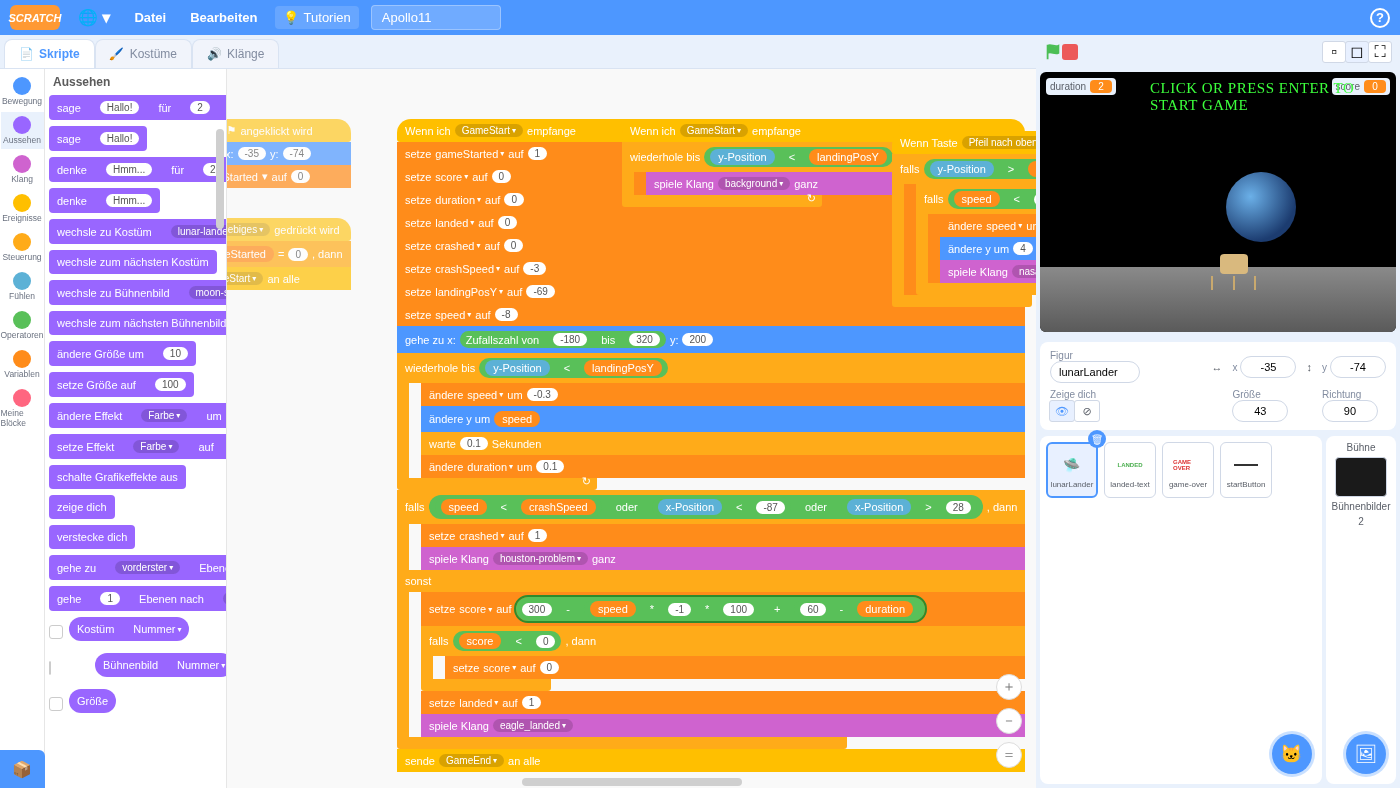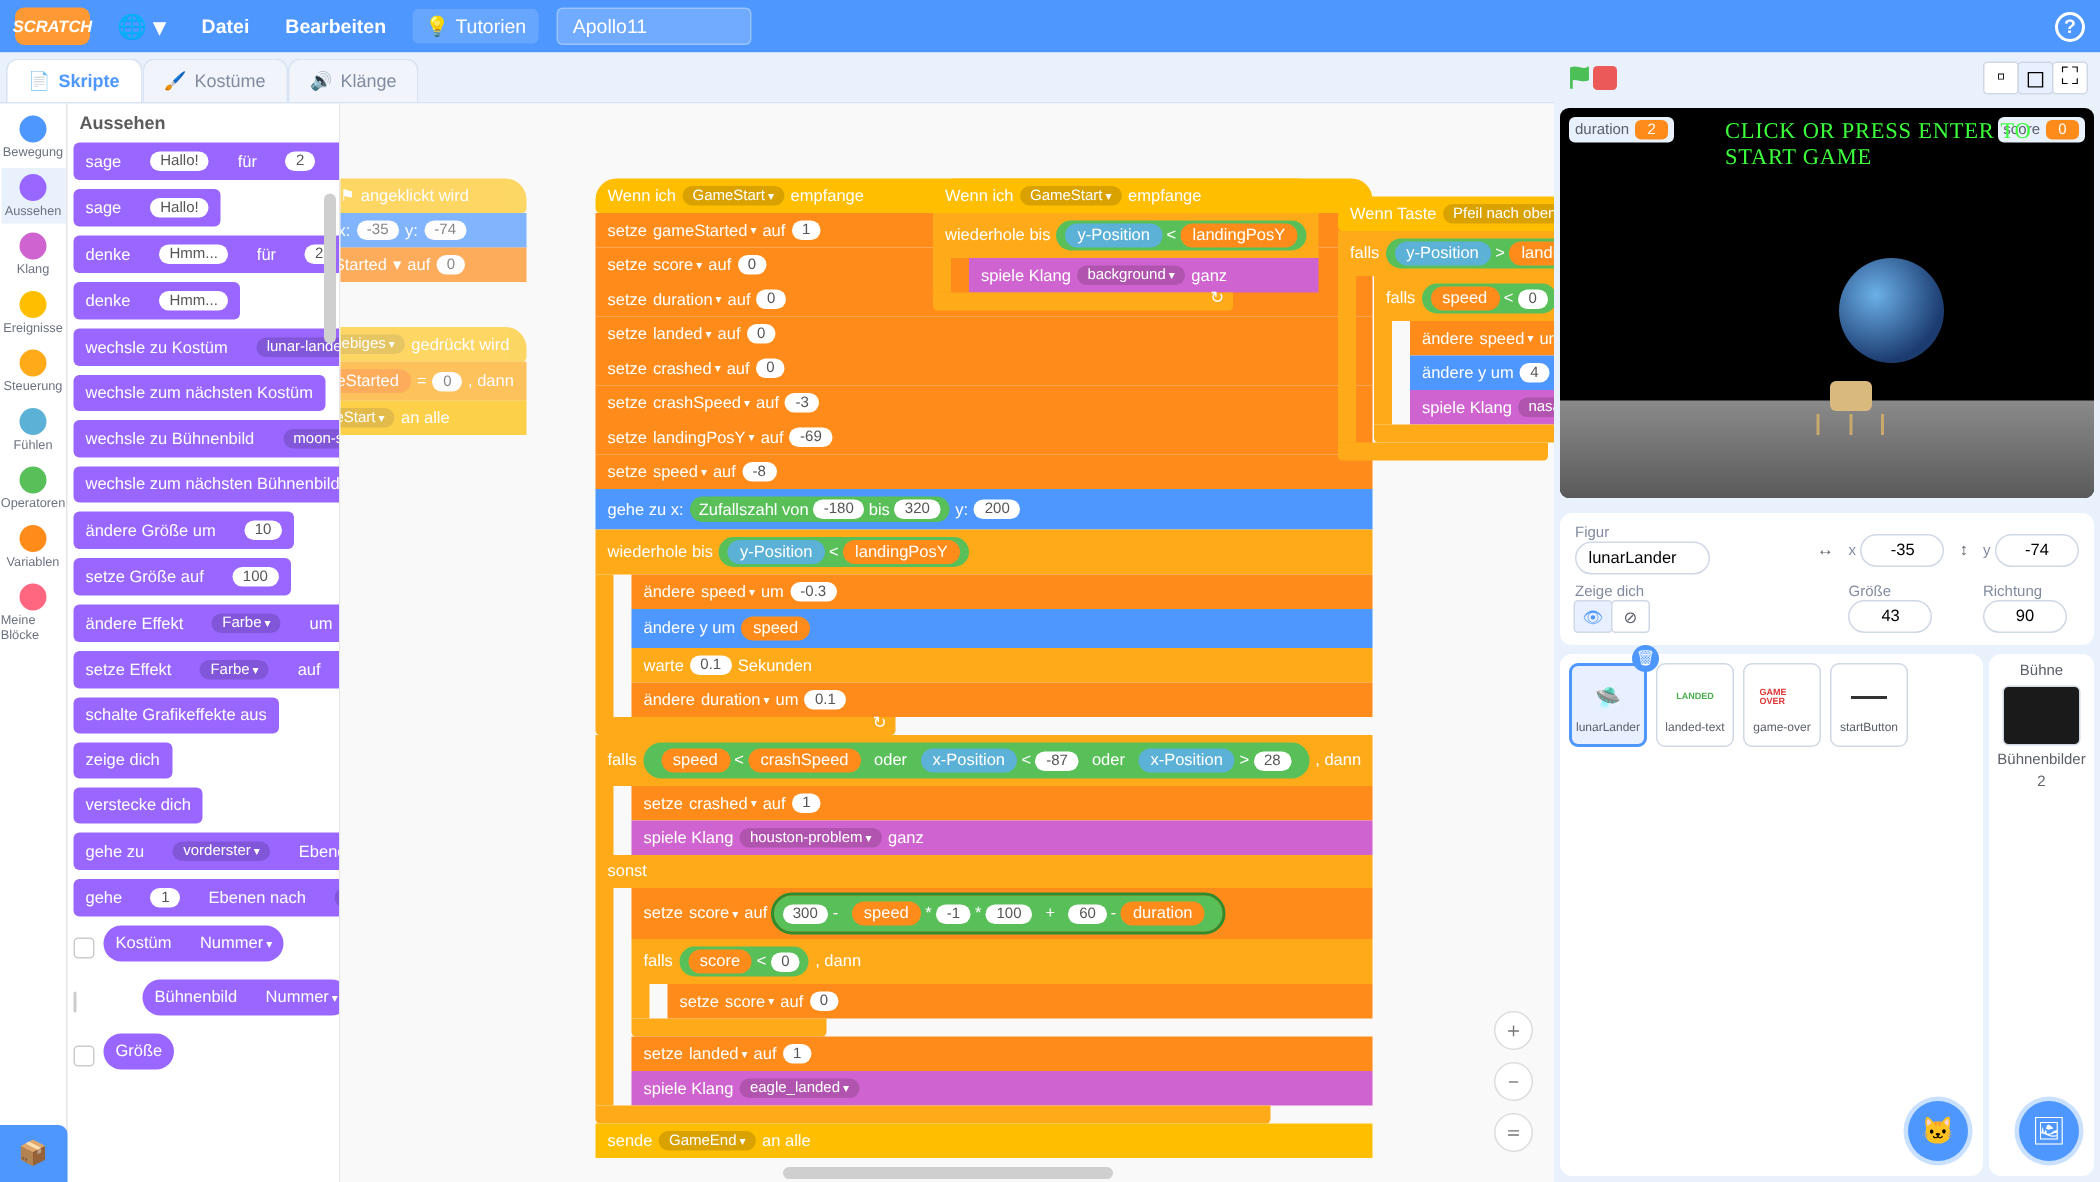--- a/index.html
+++ b/index.html
@@ -52,21 +52,21 @@
 
 
 .stack { position: absolute; font-size: 11px; color: #fff; }
 .blk { padding: 5px 8px; display: flex; align-items: center; gap: 4px; white-space: nowrap; }
 .hat { border-radius: 14px 14px 3px 3px; }
 .events { background: #ffbf00; }
 .control { background: #ffab19; }
 .data { background: #ff8c1a; }
 .motion { background: #4d97ff; }
 .sound { background: #cf63cf; }
-.ops { background: #59c059; border-radius: 12px; padding: 2px 6px; display: inline-flex; align-items: center; gap: 3px; }
+.ops { background: #59c059; border-radius: 12px; padding: 2px 6px; display: inline-flex; align-items: center; gap: 14px; }
 .varrep { background: #ff8c1a; border-radius: 12px; padding: 2px 8px; display: inline-flex; }
 .sensrep { background: #5cb1d6; border-radius: 12px; padding: 2px 8px; display: inline-flex; }
 .cwrap { border-left: 12px solid #ffab19; padding-left: 12px; }
 .cbottom { height: 12px; background: #ffab19; border-radius: 0 0 3px 3px; }
 .loopend { position: relative; }
 .loopend::after { content: "↻"; position: absolute; right: 6px; bottom: 2px; font-size: 11px; color: #fff; }
 
 .zoom-ctrls { position: absolute; right: 14px; bottom: 20px; display: flex; flex-direction: column; gap: 8px; }
 .zoom-btn { width: 26px; height: 26px; border-radius: 50%; background: #fff; border: 1px solid #ddd; display: flex; align-items: center; justify-content: center; color: #777; font-size: 14px; cursor: pointer; }
 

